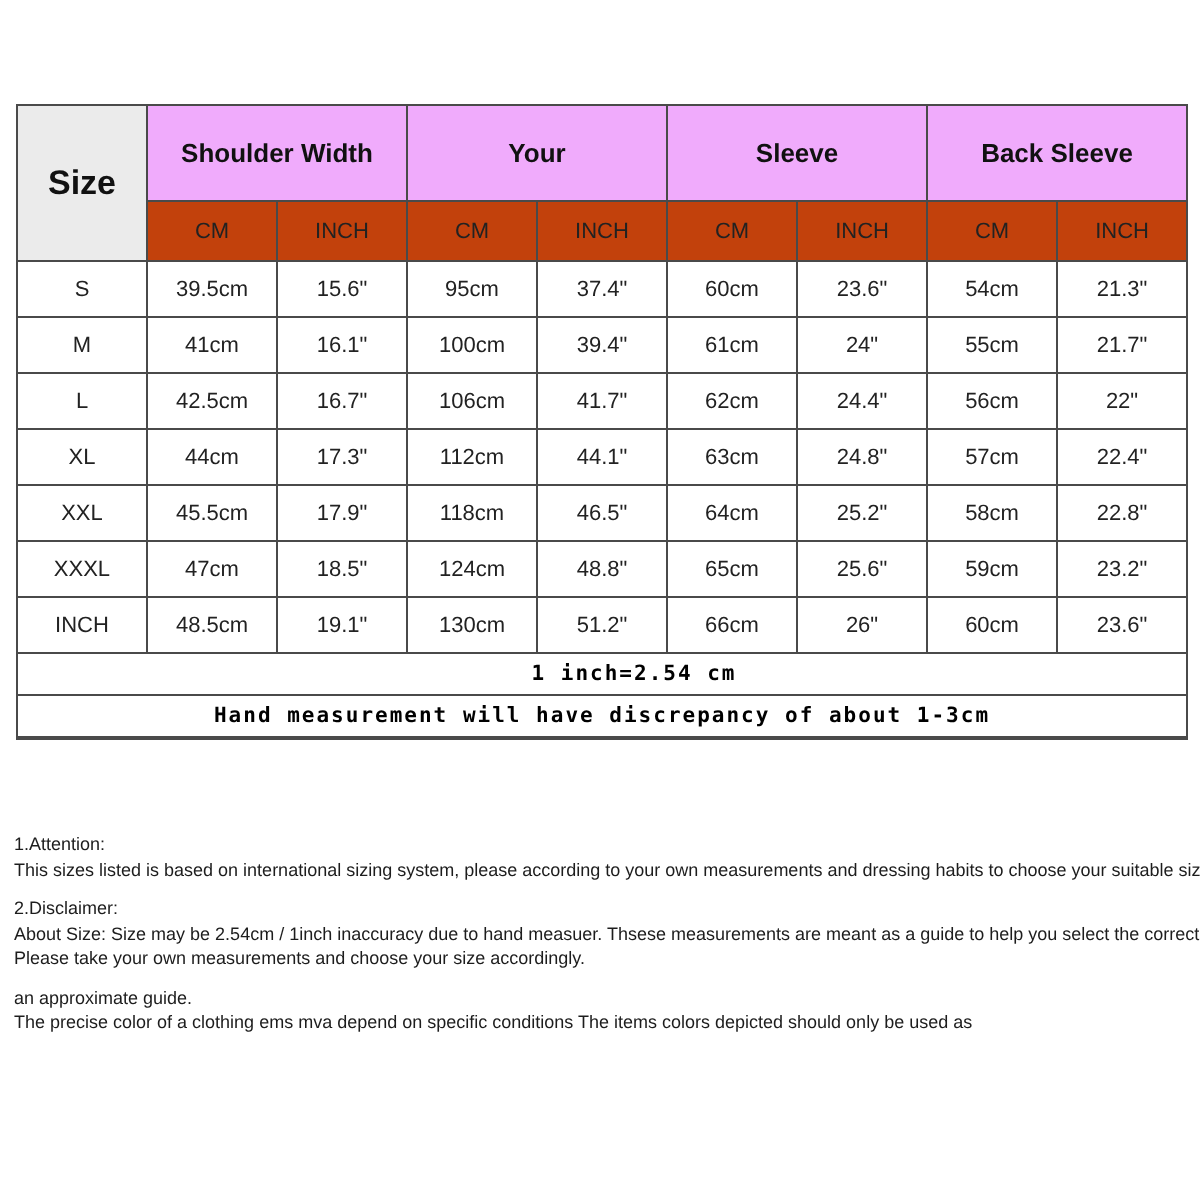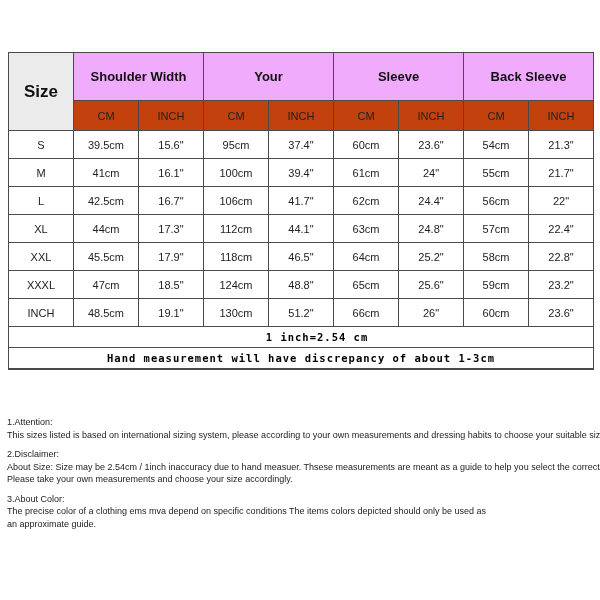--- a/index.html
+++ b/index.html
@@ -162,17 +162,16 @@
     <div class="note">
       <div>1.Attention:</div>
       <div>This sizes listed is based on international sizing system, please according to your own measurements and dressing habits to choose your suitable size.</div>
     </div>
     <div class="note">
       <div>2.Disclaimer:</div>
       <div>About Size: Size may be 2.54cm / 1inch inaccuracy due to hand measuer. Thsese measurements are meant as a guide to help you select the correct size.</div>
       <div>Please take your own measurements and choose your size accordingly.</div>
     </div>
     <div class="note">
-      <div>3.About Color:</div>
+      <div>an approximate guide.</div>
       <div>The precise color of a clothing ems mva depend on specific conditions The items colors depicted should only be used as</div>
-      <div>an approximate guide.</div>
     </div>
   </div>
 
 </body></html>

